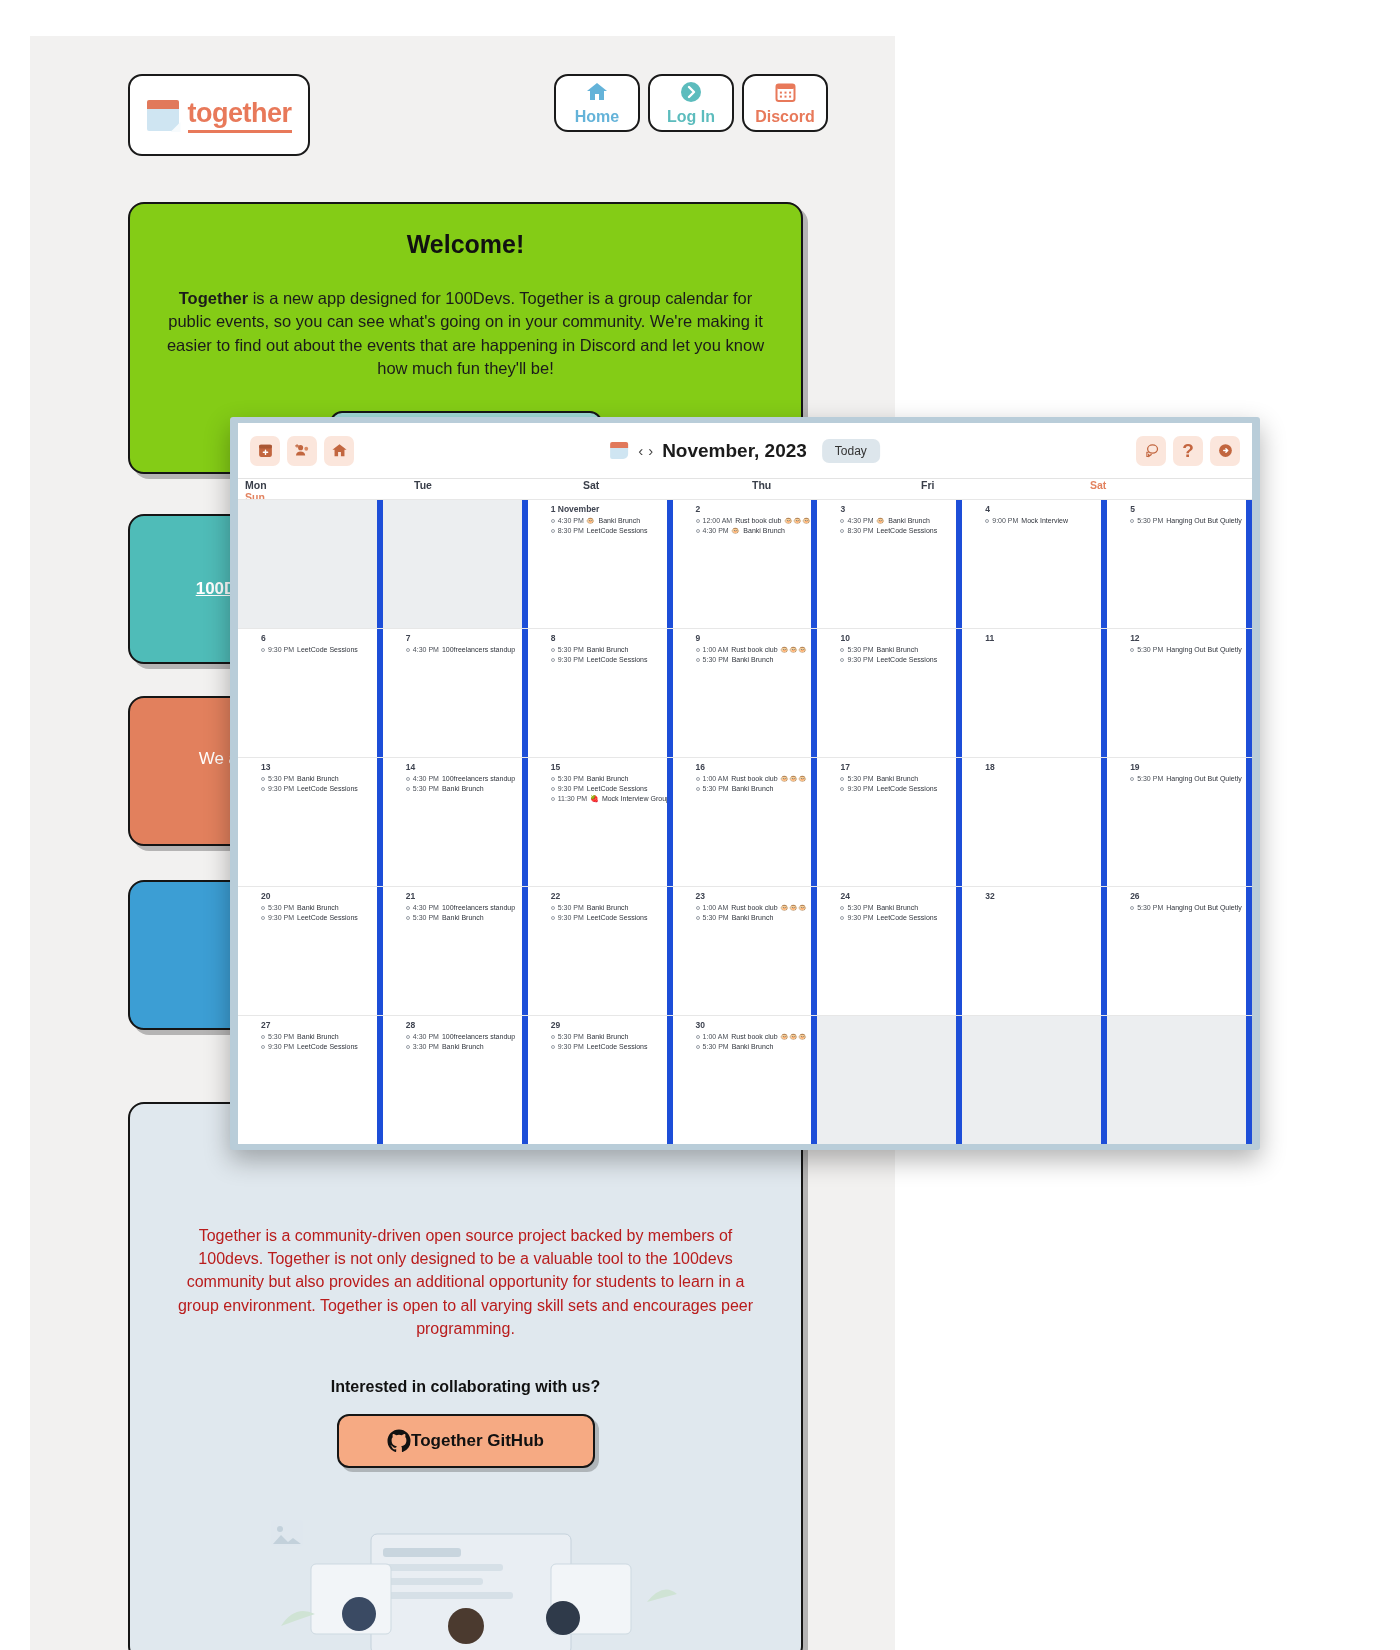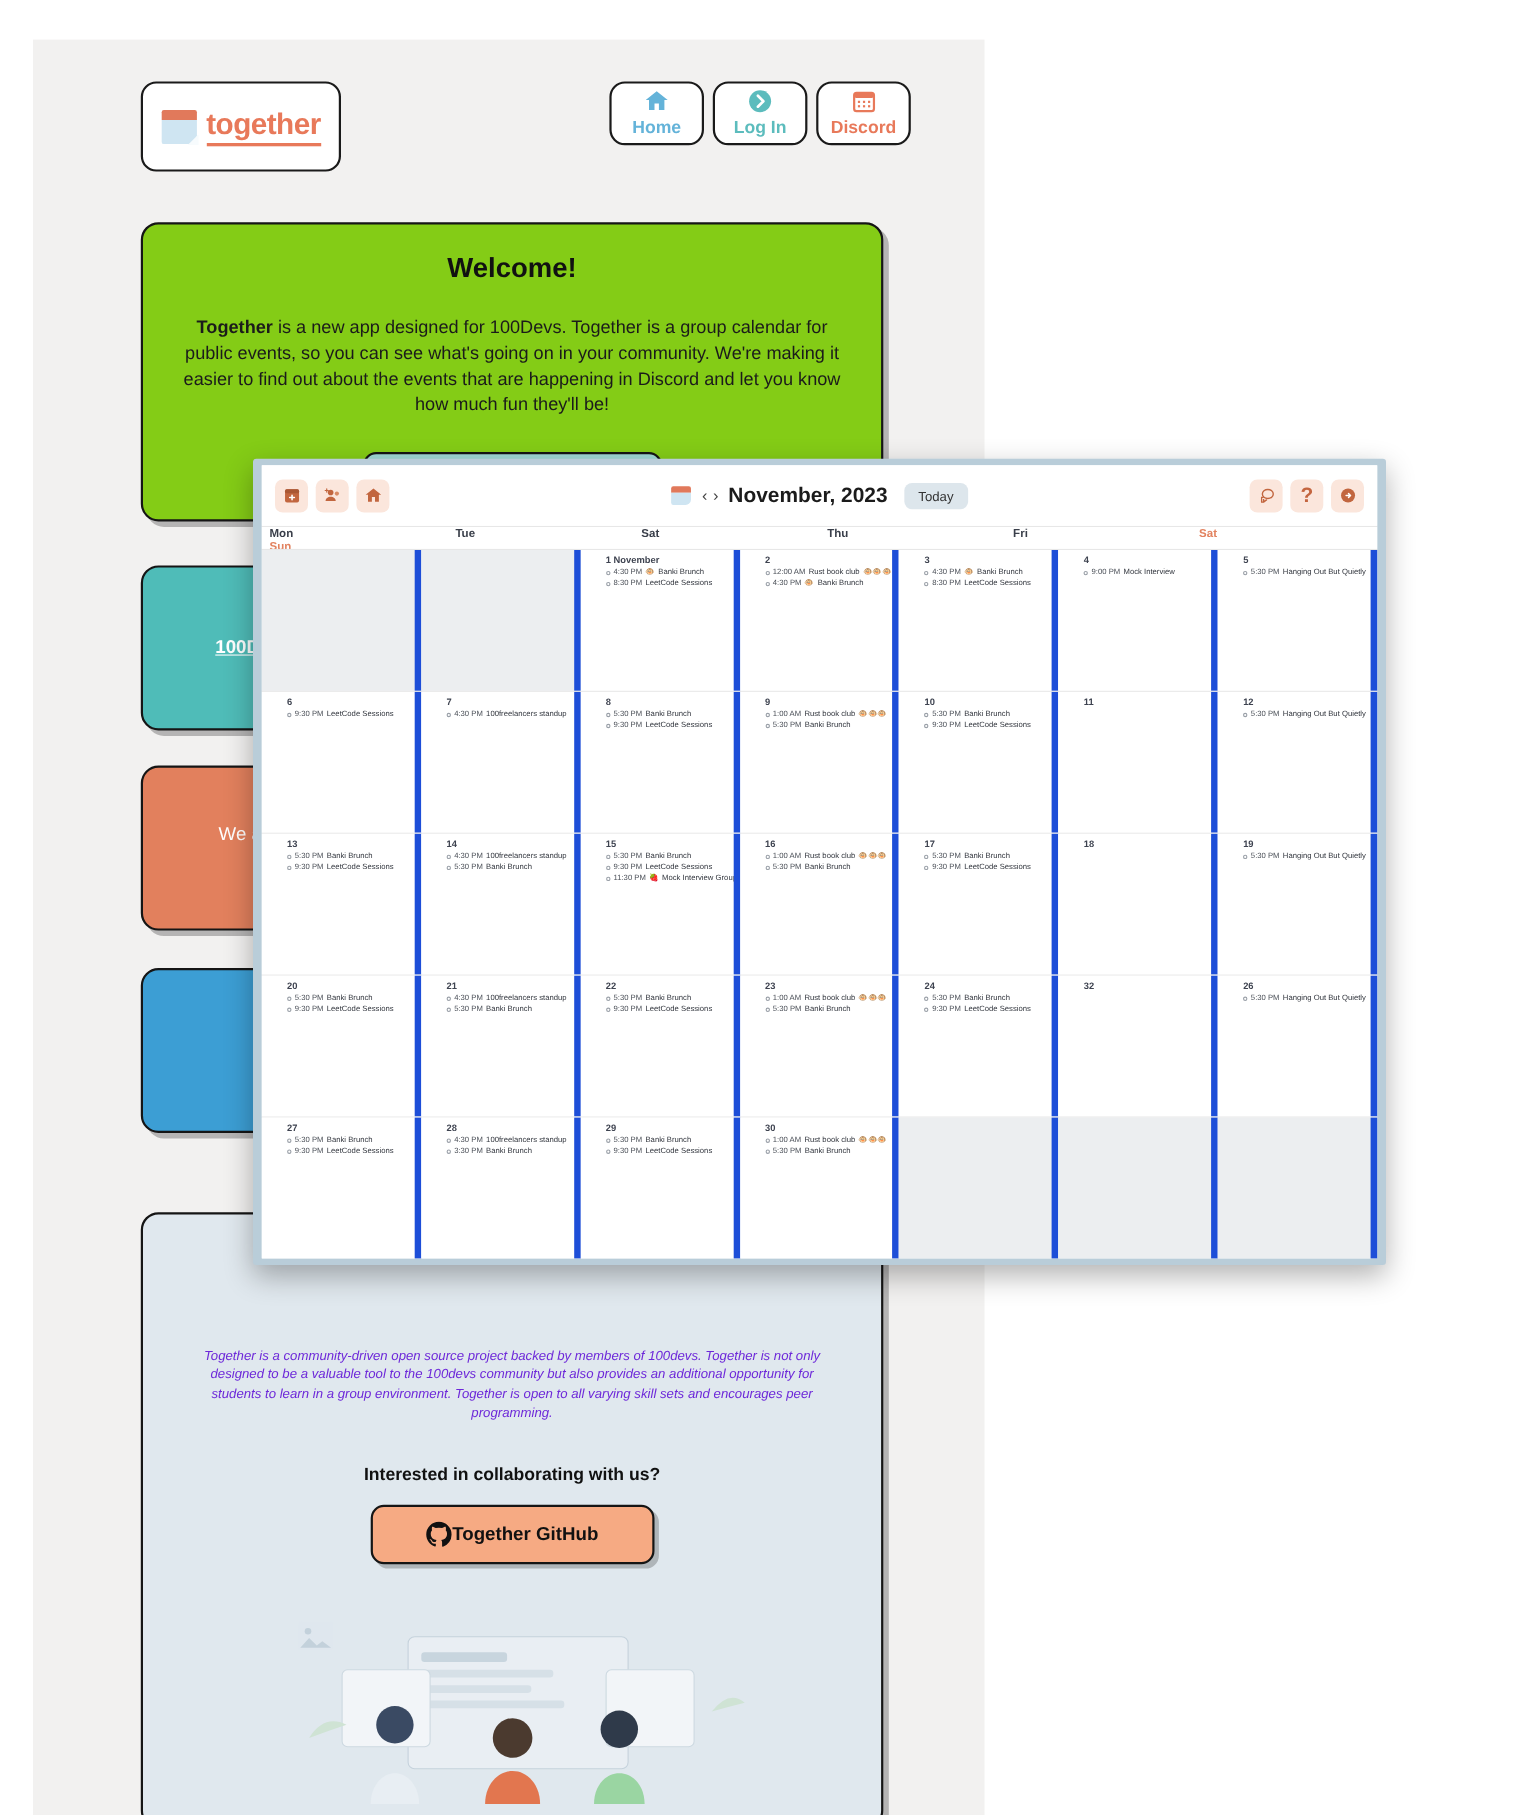--- a/index.html
+++ b/index.html
@@ -67,21 +67,21 @@
   .feature-txt {
     width:100%; height:100%; display:flex; align-items:center; justify-content:center;
     text-align:center; color:#fff; font-size:17px; line-height:1.5; padding:0 46px;
   }
   .feature-txt a { color:#fff; font-weight:700; text-decoration:underline; }
 
   .card-about {
     left:98px; top:1066px; width:675px; height:560px;
     background:#e0e8ee; padding:120px 40px 0;
   }
-  .about-body { text-align:center; font-size:12px; line-height:1.45; color:#6d28d9;font-style:italic;}
+  .about-body { text-align:center; font-size:16px; line-height:1.45; color:#b91c1c;}
   .about-cta { text-align:center; font-size:16px; font-weight:700; color:#111; margin-top:38px;}
   .gh-btn {
     margin:18px auto 0; width:258px; height:54px;
     background:#f6aa83; border:2.5px solid #151515; border-radius:12px;
     display:flex; align-items:center; justify-content:center; gap:0;
     font-size:17px; font-weight:700; color:#111; cursor:pointer;
     box-shadow:4px 4px 0 rgba(0,0,0,0.22);
   }
   .illus { position:relative; margin:38px auto 0; width:430px; height:180px; }
 

